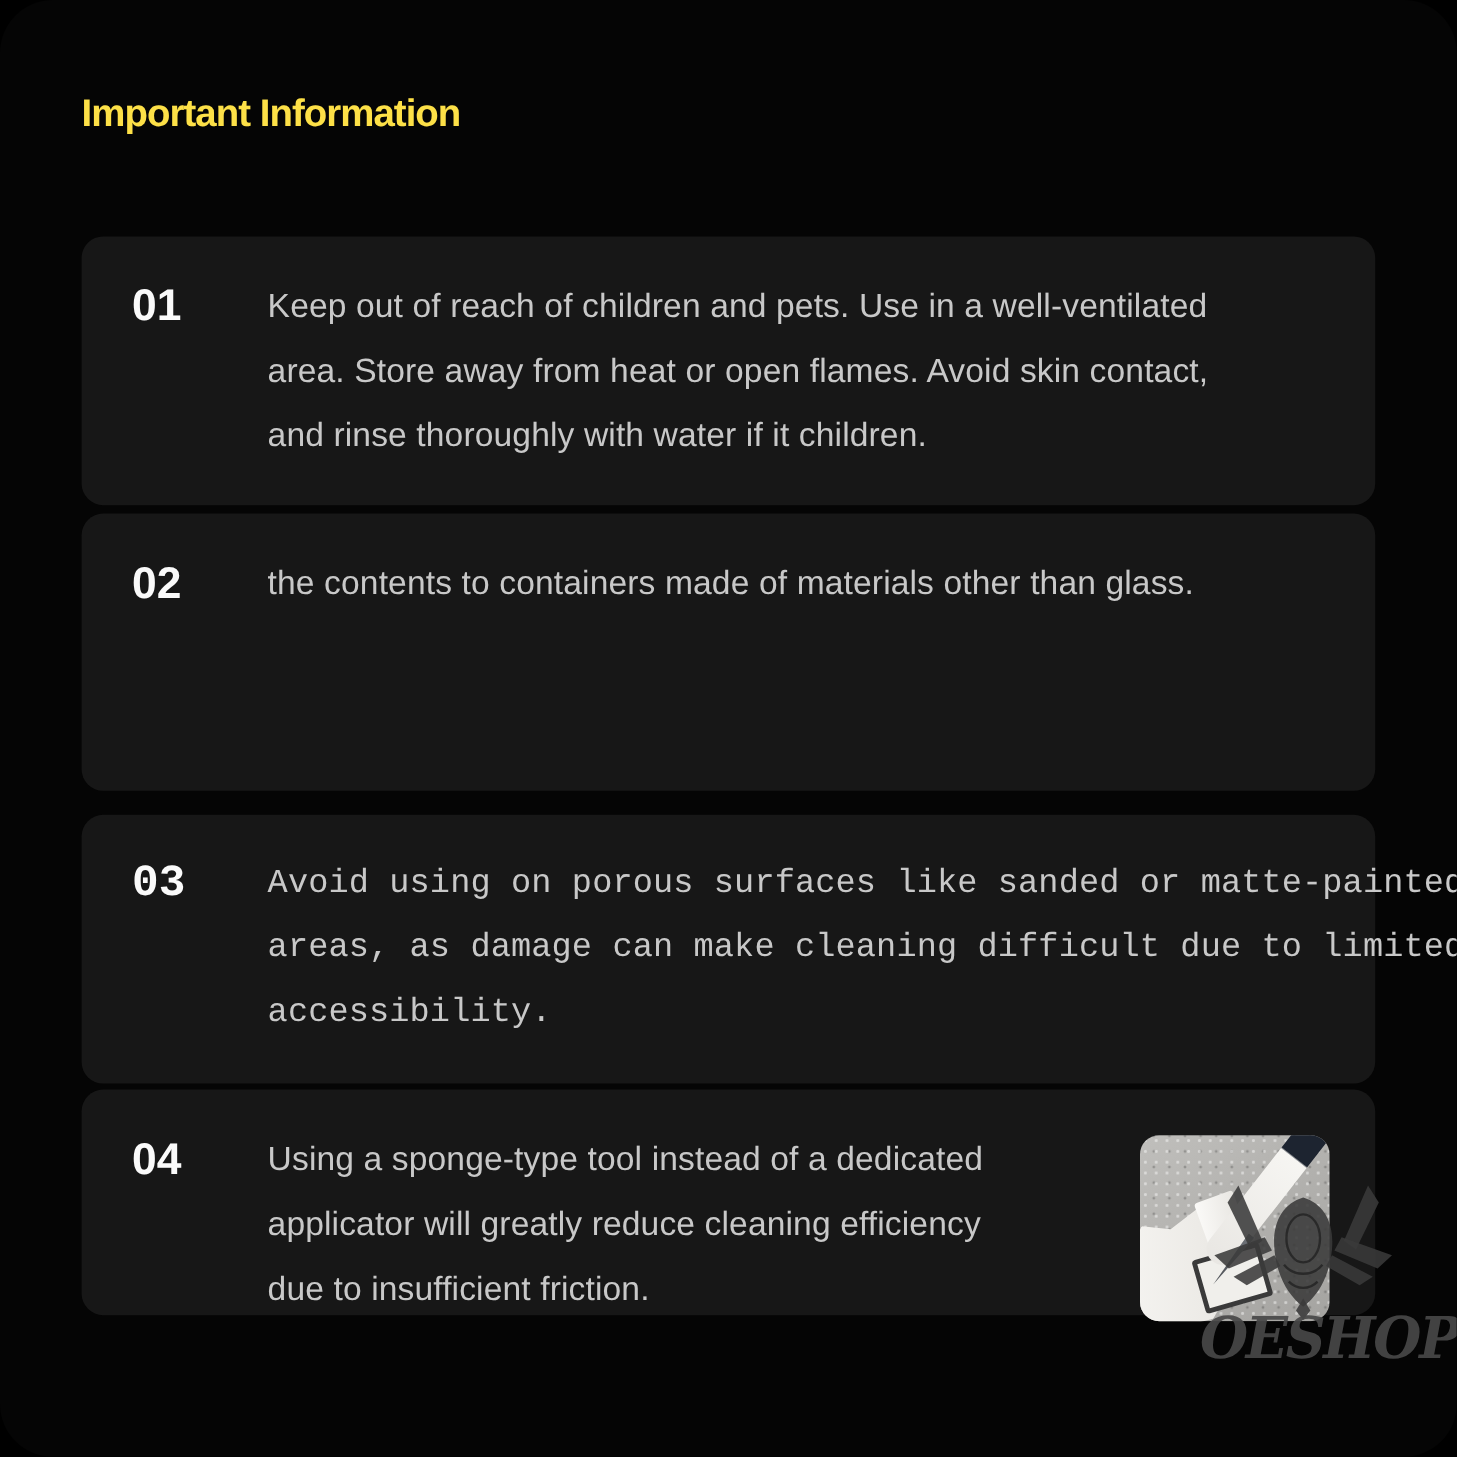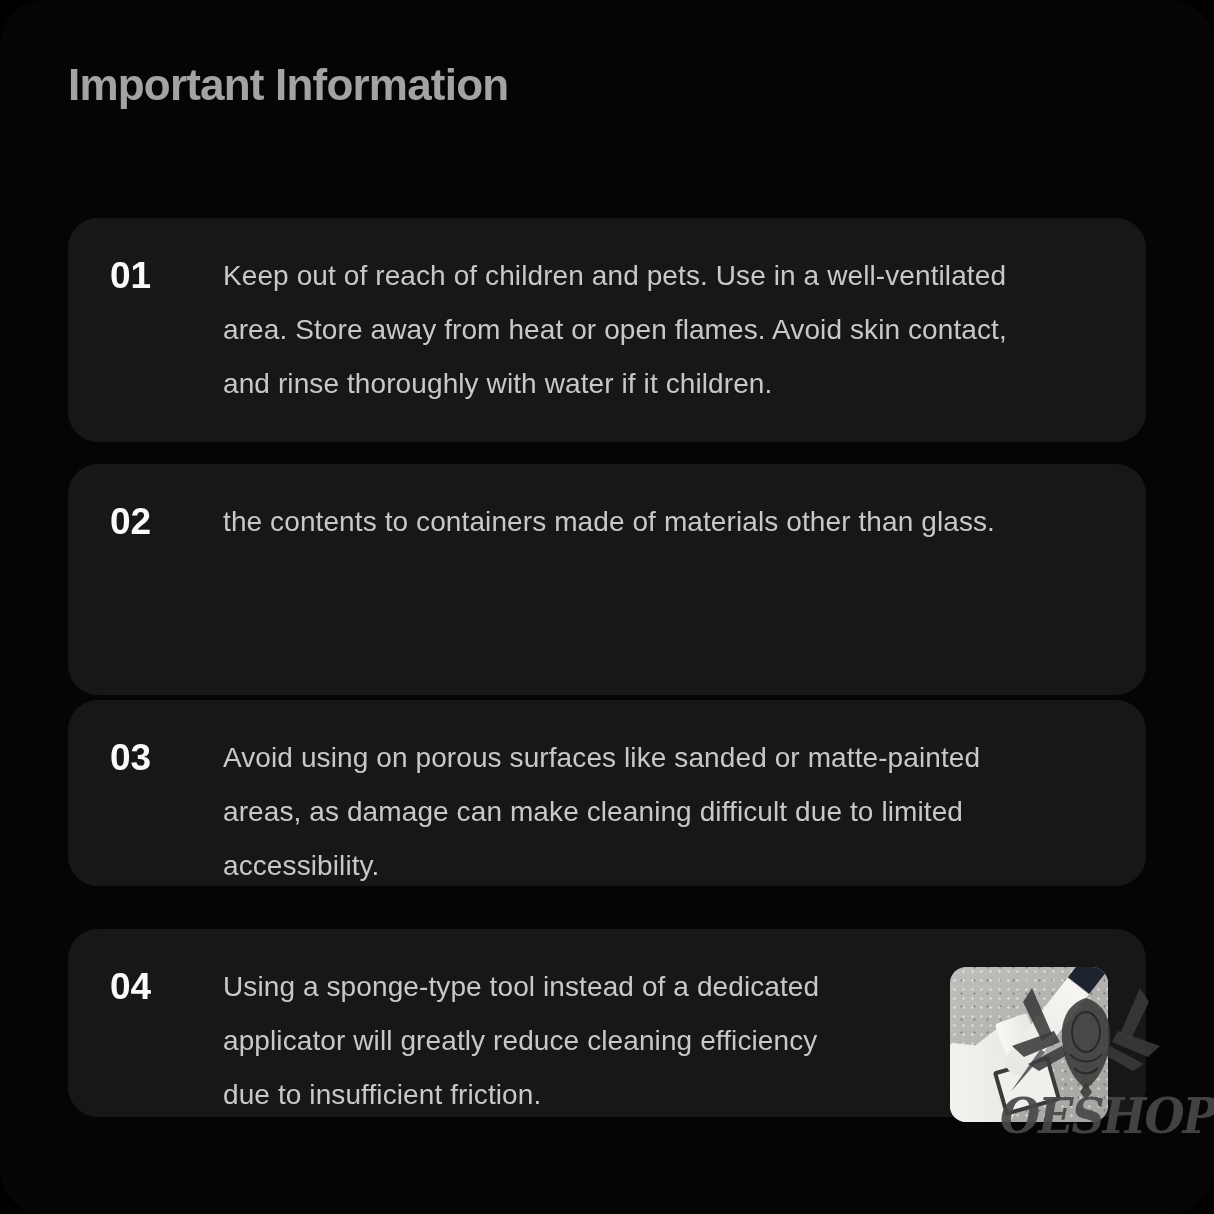--- a/index.html
+++ b/index.html
@@ -8,35 +8,34 @@
 
   .page {
     position: absolute; inset: 0;
     width: 1214px; height: 1214px;
     background: #050505;
     border-radius: 44px;
     overflow: hidden;
   }
 
   .page-title {
-    position: absolute; left: 68px; top: 60px;
-    font-size: 44px; font-weight: 700;
+    position: absolute; left: 68px; top: 76px;
+    font-size: 32px; font-weight: 700;
     letter-spacing: -0.8px;
-    color: #a3a3a3;
+    color: #fde047;
   }
 
   .card {
     position: absolute; left: 68px; width: 1078px;
     background: #171717;
-    border-radius: 30px;
-    margin-top: 21px;
+    border-radius: 18px;
   }
   .card1 { top: 197px; height: 224px; }
-  .card2 { top: 443px; height: 231px; }
-  .card3 { top: 679px; height: 186px; }
+  .card2 { top: 428px; height: 231px; }
+  .card3 { top: 679px; height: 224px; font-family: Liberation Mono, monospace; }
   .card4 { top: 908px; height: 188px; }
 
   .card-number {
     position: absolute; left: 42px; top: 31px;
     font-size: 37px; font-weight: 700;
     line-height: 54px;
     color: #fafafa;
   }
 
   .card-text {

